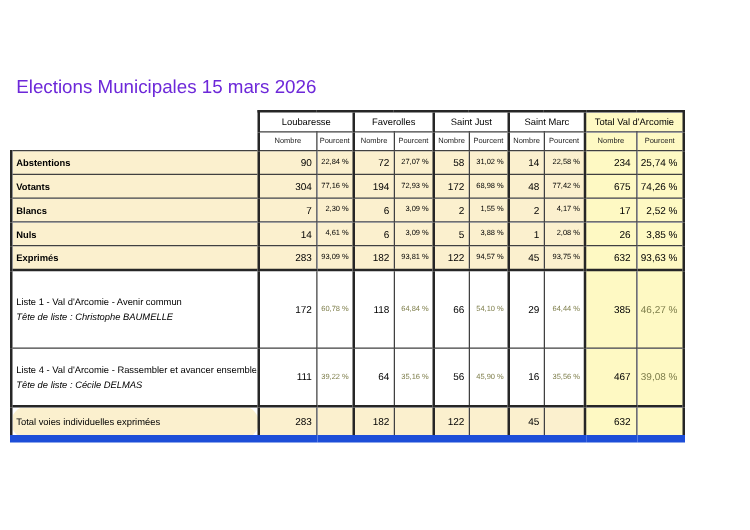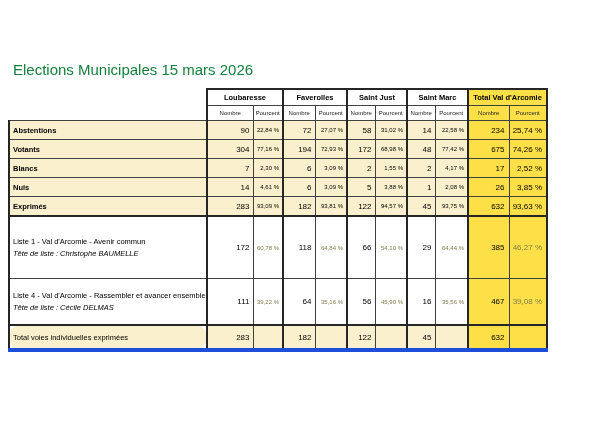--- a/index.html
+++ b/index.html
@@ -2,45 +2,45 @@
 <html><head>
 <meta charset="utf-8">
 <style>
   html,body{margin:0;padding:0;}
   body{
     width:600px;height:424px;background:#ffffff;position:relative;
     font-family:"Liberation Sans", sans-serif;color:#000;
     -webkit-font-smoothing:antialiased;
   }
   .title{
-    position:absolute;left:13px;top:61px;font-size:15px;color:#15803d;
+    position:absolute;left:13px;top:61px;font-size:15px;color:#6d28d9;
   }
   table.results{
     position:absolute;left:8px;top:88px;border-collapse:collapse;table-layout:fixed;
   }
   td{border:1px solid #404040;padding:0;overflow:hidden;white-space:nowrap;}
   
   tr.h1 td{height:15px;}
   tr.h2 td{height:14px;}
   tr.stat td{height:18px;}
   tr.liste1 td{height:61px;}
   tr.liste2 td{height:45px;}
   tr.totrow td{height:22px;}
   
-  td.gh{font-weight:bold;font-size:7.5px;text-align:center;border-top:2px solid #262626;}
+  td.gh{font-weight:normal;font-size:7.5px;text-align:center;border-top:2px solid #262626;}
   td.sh{font-size:6px;text-align:center;color:#222;}
   td.nb{border:none;background:#fff;}
   
   td.gs{border-left:2px solid #262626;}
   td.ge{border-right:2px solid #262626;}
   tr.thick td{border-top:2px solid #262626;}
-  tr.last td{border-bottom:4px solid #1d4ed8;}
+  tr.last td{border-bottom:6px solid #1d4ed8;}
   
   .beige{background:#FBF0CE;}
-  .blue{background:#fde047;}
+  .blue{background:#fef9c3;}
   
   td.lbl{font-size:7.5px;font-weight:bold;padding-left:3px;}
   td.lbl-reg{font-size:7.5px;padding-left:3px;border-radius:30px;}
   td.num{font-size:8px;text-align:right;padding-right:3px;}
   td.pct{font-size:6px;text-align:right;padding-right:3px;}
   td.tnum{font-size:8px;text-align:right;padding-right:4px;}
   td.tpct{font-size:8px;text-align:right;padding-right:4px;}
   td .l1,td .l2{display:block;line-height:10px;}
   td .l2{margin-top:2px;font-style:italic;}
   .olive{color:#7E7E4B;}

